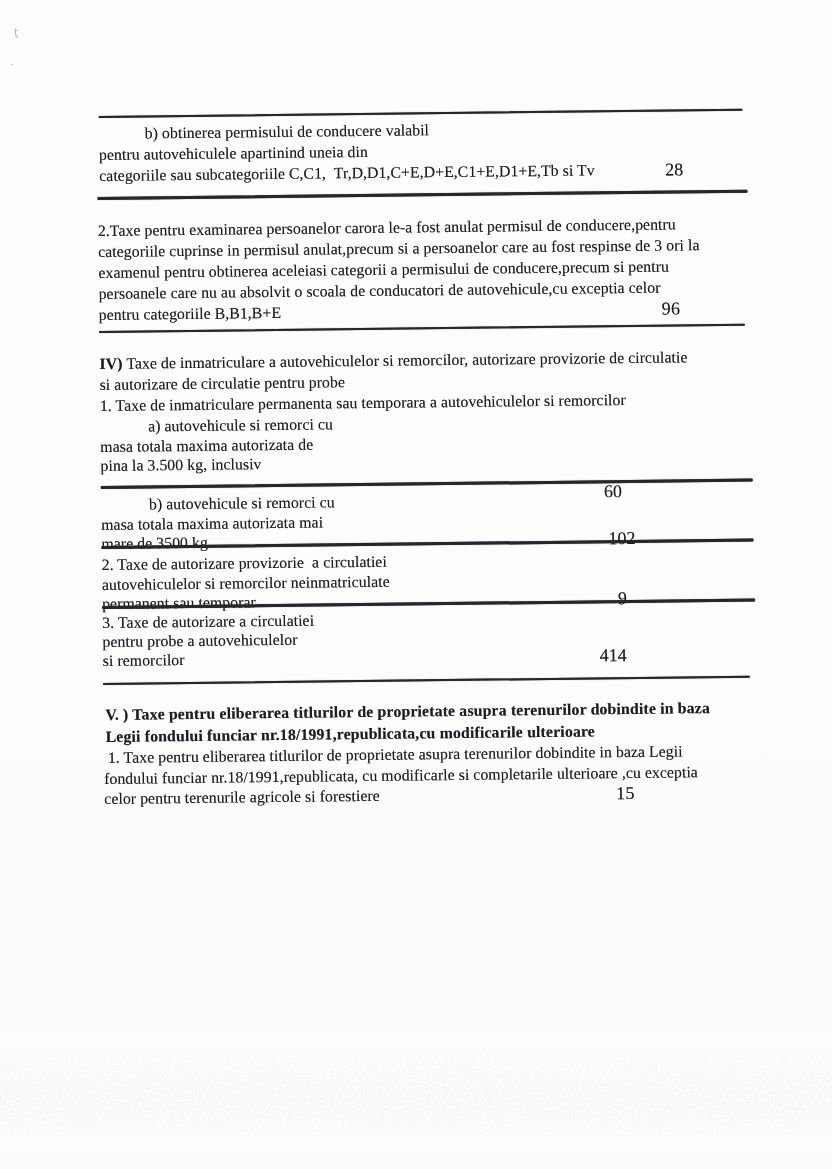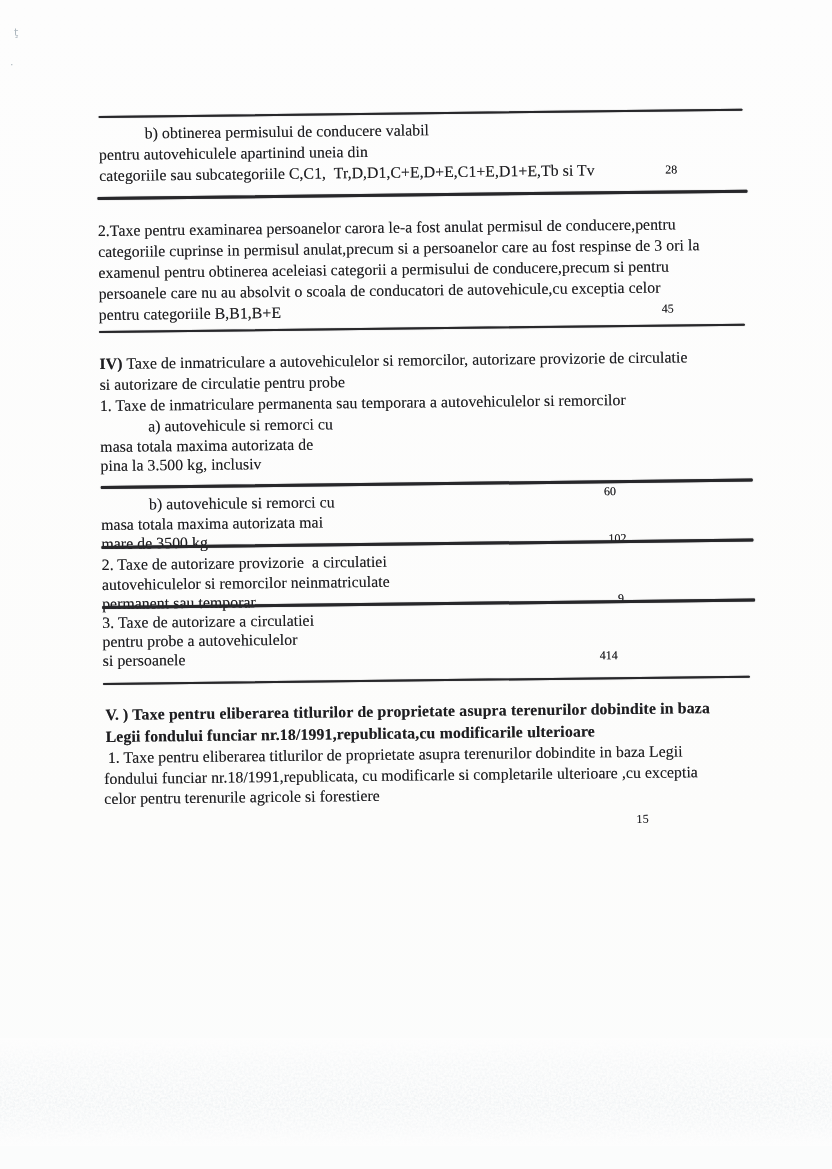--- a/index.html
+++ b/index.html
@@ -17,21 +17,21 @@
     transform-origin:100px 420px;
   }
   .line{
     position:absolute;
     font-size:15.8px;line-height:20px;
     white-space:pre;
     letter-spacing:0.05px;
     text-shadow:0 0 0.6px rgba(25,25,30,0.55);
   }
   .bold{font-weight:bold;letter-spacing:0.15px;}
-  .value{font-size:12px;}
+  .value{font-size:18px;}
   .rule{
     position:absolute;
     background:#27272a;
     box-shadow:0 0 0.8px rgba(30,30,35,0.8);
     border-radius:1px;
   }
   .mark{
     position:absolute;
     color:#aeb8bf;
     filter:blur(0.6px);
@@ -49,21 +49,21 @@
       <div class="line" style="top: 124px; left: 148px;">b) obtinerea permisului de conducere valabil</div>
       <div class="line" style="top: 145px; left: 102px;">pentru autovehiculele apartinind uneia din</div>
       <div class="line" style="top: 166px; left: 102px;">categoriile sau subcategoriile C,C1,&nbsp; Tr,D,D1,C+E,D+E,C1+E,D1+E,Tb si Tv</div>
       <div class="line value" style="top: 166px; left: 668px;">28</div>
       <div class="rule" style="top: 197px; left: 100px; width: 650px; height: 3px;"></div>
       <div class="line" style="top: 221px; left: 100px;">2.Taxe pentru examinarea persoanelor carora le-a fost anulat permisul de conducere,pentru</div>
       <div class="line" style="top: 242px; left: 100px;">categoriile cuprinse in permisul anulat,precum si a persoanelor care au fost respinse de 3 ori la</div>
       <div class="line" style="top: 263px; left: 100px;">examenul pentru obtinerea aceleiasi categorii a permisului de conducere,precum si pentru</div>
       <div class="line" style="top: 284px; left: 100px;">persoanele care nu au absolvit o scoala de conducatori de autovehicule,cu exceptia celor</div>
       <div class="line" style="top: 305px; left: 100px;">pentru categoriile B,B1,B+E</div>
-      <div class="line value" style="top: 305px; left: 663px;">45</div>
+      <div class="line value" style="top: 305px; left: 663px;">96</div>
       <div class="rule" style="top: 331px; left: 100px; width: 646px; height: 2px;"></div>
       <div class="line" style="top: 354px; left: 100px;"><span class="bold">IV)</span> Taxe de inmatriculare a autovehiculelor si remorcilor, autorizare provizorie de circulatie</div>
       <div class="line" style="top: 375px; left: 100px;">si autorizare de circulatie pentru probe</div>
       <div class="line" style="top: 396px; left: 100px;">1. Taxe de inmatriculare permanenta sau temporara a autovehiculelor si remorcilor</div>
       <div class="line" style="top: 417px; left: 148px;">a) autovehicule si remorci cu</div>
       <div class="line" style="top: 437px; left: 100px;">masa totala maxima autorizata de</div>
       <div class="line" style="top: 456px; left: 100px;">pina la 3.500 kg, inclusiv</div>
       <div class="line value" style="top: 456px; left: 603px; margin-top: 31px;">60</div>
       <div class="rule" style="top: 486px; left: 100px; width: 652px; height: 3px;"></div>
       <div class="line" style="top: 495px; left: 148px;">b) autovehicule si remorci cu</div>
@@ -71,29 +71,29 @@
       <div class="line" style="top: 534px; left: 100px;">mare de 3500 kg</div>
       <div class="line value" style="top: 534px; left: 607px;">102</div>
       <div class="rule" style="top: 546px; left: 100px; width: 652px; height: 3px;"></div>
       <div class="line" style="top: 555px; left: 100px;">2. Taxe de autorizare provizorie&nbsp; a circulatiei</div>
       <div class="line" style="top: 575px; left: 100px;">autovehiculelor si remorcilor neinmatriculate</div>
       <div class="line" style="top: 594px; left: 100px;">permanent sau temporar</div>
       <div class="line value" style="top: 594px; left: 616px;">9</div>
       <div class="rule" style="top: 606px; left: 100px; width: 653px; height: 3px;"></div>
       <div class="line" style="top: 613px; left: 100px;">3. Taxe de autorizare a circulatiei</div>
       <div class="line" style="top: 632px; left: 100px;">pentru probe a autovehiculelor</div>
-      <div class="line" style="top: 651px; left: 100px;">si persoanele</div>
+      <div class="line" style="top: 651px; left: 100px;">si remorcilor</div>
       <div class="line value" style="top: 651px; left: 597px; text-align: right;">414</div>
       <div class="rule" style="top: 683px; left: 100px; width: 647px; height: 2px;"></div>
       <div class="line bold" style="top: 705px; left: 102px;">V. ) Taxe pentru eliberarea titlurilor de proprietate asupra terenurilor dobindite in baza</div>
       <div class="line bold" style="top: 727px; left: 102px;">Legii fondului funciar nr.18/1991,republicata,cu modificarile ulterioare</div>
       <div class="line" style="top: 748px; left: 104px;">1. Taxe pentru eliberarea titlurilor de proprietate asupra terenurilor dobindite in baza Legii</div>
       <div class="line" style="top: 769px; left: 100px;">fondului funciar nr.18/1991,republicata, cu modificarle si completarile ulterioare ,cu exceptia</div>
       <div class="line" style="top: 789px; left: 100px;">celor pentru terenurile agricole si forestiere</div>
-      <div class="line value" style="top: 789px; left: 632px; margin-top: 26px;">15</div>
+      <div class="line value" style="top: 789px; left: 612px;">15</div>
     </div>
 
   <div class="noise-band">
     <svg width="832" height="108" xmlns="http://www.w3.org/2000/svg">
       <defs>
         <filter id="nz" x="0" y="0" width="100%" height="100%">
           <feTurbulence type="fractalNoise" baseFrequency="0.45" numOctaves="3" seed="11" stitchTiles="stitch" result="t"></feTurbulence>
           <feColorMatrix in="t" type="matrix" values="0 0 0 0 0.78  0 0 0 0 0.82  0 0 0 0 0.85  0 0 0 1.4 -0.45"></feColorMatrix>
         </filter>
         <linearGradient id="fade" x1="0" x2="0" y1="0" y2="1">

